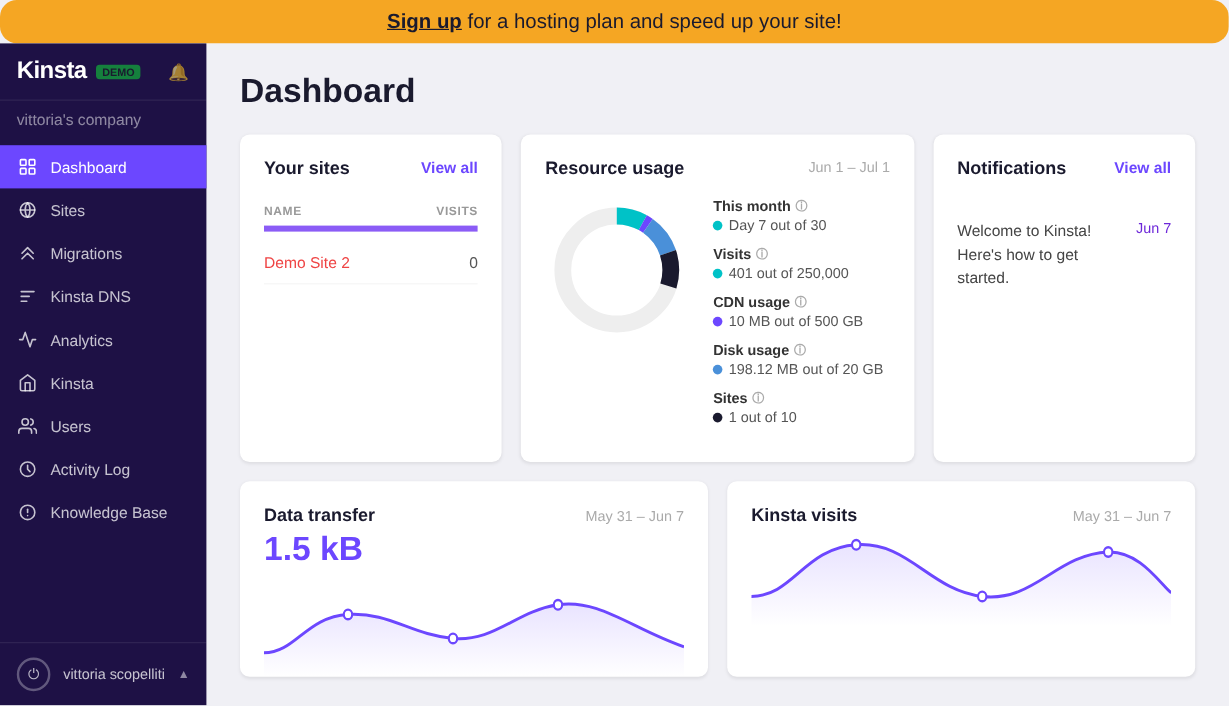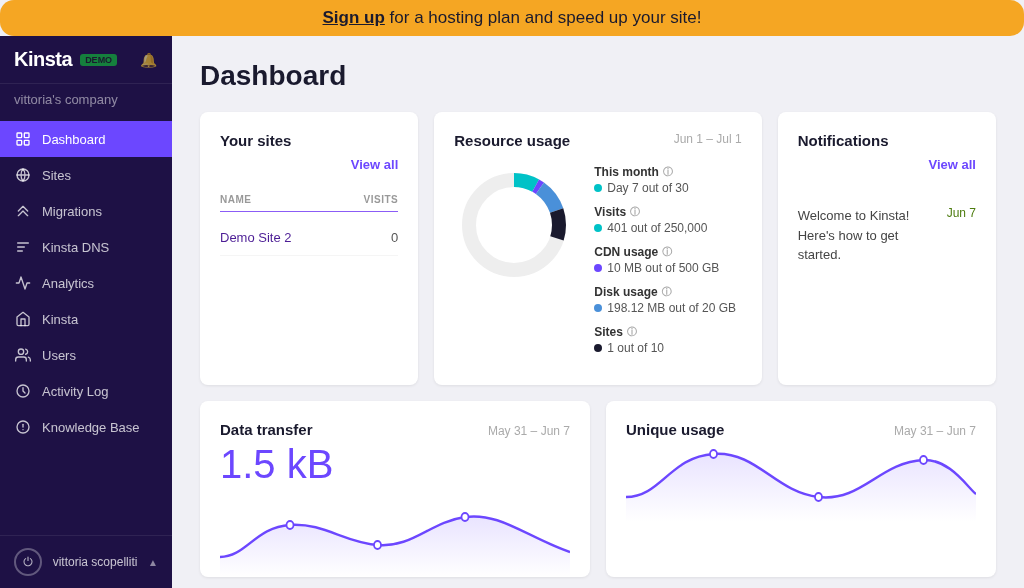--- a/index.html
+++ b/index.html
@@ -37,25 +37,25 @@
     .page-title { font-size: 28px; font-weight: 700; color: #1a1a2e; margin-bottom: 20px; }
 
     
     .cards-row { display: grid; grid-template-columns: 1fr 1.5fr 1fr; gap: 16px; margin-bottom: 16px; }
 
     .card { background: #fff; border-radius: 8px; padding: 20px; box-shadow: 0 1px 3px rgba(0,0,0,0.08); }
 
     
     .card-header { display: flex; justify-content: space-between; align-items: flex-start; margin-bottom: 16px; }
     .card-title { font-size: 15px; font-weight: 600; color: #1a1a2e; }
-    .view-all-link { font-size: 13px; color: #6c47ff; font-weight: 600; cursor: pointer; text-decoration: none; margin-top: 25px; }
-    .table-header { display: flex; justify-content: space-between; padding: 6px 0; border-bottom: 1px solid #8b5cf6; margin-bottom: 8px; }
+    .view-all-link { font-size: 13px; color: #6c47ff; font-weight: 600; cursor: pointer; text-decoration: none; }
+    .table-header { display: flex; justify-content: space-between; padding: 6px 0; border-bottom: 5px solid #8b5cf6; margin-bottom: 8px; }
     .table-col-name { font-size: 10px; color: #999; font-weight: 600; text-transform: uppercase; letter-spacing: 0.5px; }
     .site-row { display: flex; justify-content: space-between; align-items: center; padding: 10px 0; border-bottom: 1px solid #f5f5f5; }
-    .site-link { color: #4c1d95; font-size: 13px; font-weight: 500; cursor: pointer; }
+    .site-link { color: #ef4444; font-size: 13px; font-weight: 500; cursor: pointer; }
     .site-visits { font-size: 13px; color: #555; }
 
     
     .card-subtitle { font-size: 12px; color: #aaa; }
     .resource-content { display: flex; align-items: flex-start; gap: 20px; }
     .donut-wrapper { flex-shrink: 0; width: 120px; height: 120px; position: relative; }
     .resource-stats { flex: 1; font-size: 12px; }
     .stat-row { margin-bottom: 10px; }
     .stat-label { font-size: 12px; font-weight: 600; color: #333; margin-bottom: 2px; display: flex; align-items: center; gap: 4px; }
     .stat-value { font-size: 12px; color: #555; display: flex; align-items: center; gap: 5px; }
@@ -63,27 +63,27 @@
     .dot-teal { background: #00c2c7; }
     .dot-purple { background: #6c47ff; }
     .dot-blue { background: #4a90d9; }
     .dot-dark { background: #1a1a2e; }
     .info-icon { color: #aaa; font-size: 10px; cursor: pointer; }
 
     
     .notif-body { display: flex; flex-direction: column; gap: 10px; }
     .notif-item { display: flex; justify-content: space-between; gap: 12px; margin-top: 18px; }
     .notif-text { font-size: 13px; color: #444; line-height: 1.5; }
-    .notif-date { font-size: 12px; color: #4d7c0f; white-space: nowrap; }
+    .notif-date { font-size: 12px; color: #6d28d9; white-space: nowrap; }
 
     
     .bottom-row { display: grid; grid-template-columns: 1fr 1fr; gap: 16px; }
     .bottom-card { background: #fff; border-radius: 8px; padding: 20px 20px 0; box-shadow: 0 1px 3px rgba(0,0,0,0.08); overflow: hidden; min-height: 160px; }
     .bottom-card-header { display: flex; justify-content: space-between; align-items: baseline; margin-bottom: 4px; }
-    .big-number { font-size: 40px; font-weight: 400; color: #6c47ff; margin-bottom: 10px; }
+    .big-number { font-size: 28px; font-weight: 700; color: #6c47ff; margin-bottom: 10px; }
     .date-range { font-size: 12px; color: #aaa; }
 
     
     .chart-area { width: 100%; height: 80px; overflow: hidden; }
 
     
     .donut-svg { width: 120px; height: 120px; }
   </style>
 </head>
 <body>
@@ -340,21 +340,21 @@
 
             <circle cx="80" cy="28" r="4" fill="#fff" stroke="#6c47ff" stroke-width="2"></circle>
             <circle cx="180" cy="48" r="4" fill="#fff" stroke="#6c47ff" stroke-width="2"></circle>
             <circle cx="280" cy="20" r="4" fill="#fff" stroke="#6c47ff" stroke-width="2"></circle>
           </svg>
         </div>
       </div>
 
       <div class="bottom-card">
         <div class="bottom-card-header">
-          <span class="card-title">Unique usage</span>
+          <span class="card-title">Kinsta visits</span>
           <span class="date-range">May 31 – Jun 7</span>
         </div>
         <div class="chart-area">
           <svg width="100%" height="80" viewBox="0 0 400 80" preserveAspectRatio="none">
             <defs>
               <linearGradient id="g2" x1="0" y1="0" x2="0" y2="1">
                 <stop offset="0%" stop-color="#6c47ff" stop-opacity="0.15"></stop>
                 <stop offset="100%" stop-color="#6c47ff" stop-opacity="0"></stop>
               </linearGradient>
             </defs>

